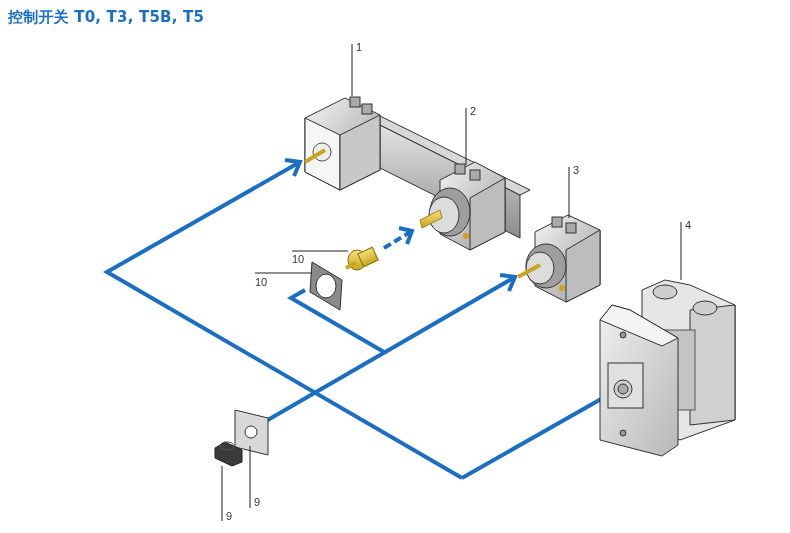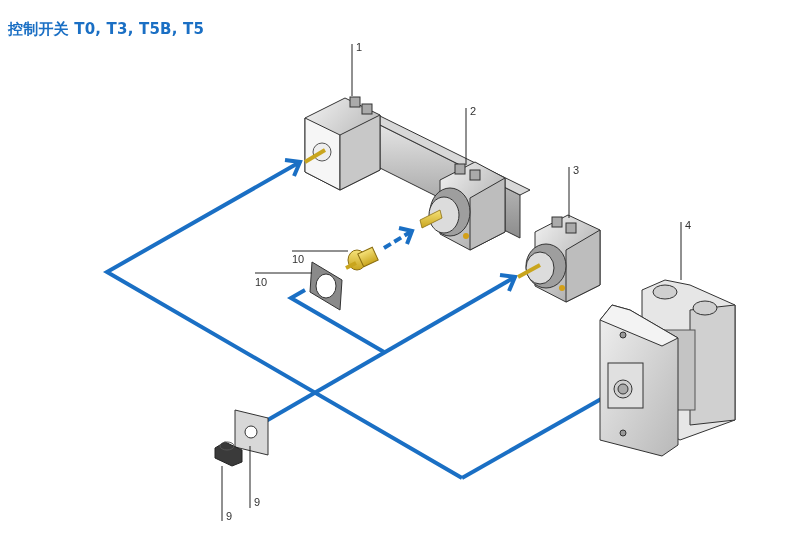--- a/index.html
+++ b/index.html
@@ -1,17 +1,17 @@
 <!DOCTYPE html>
 <html><head>
   <meta charset="utf-8">
   <style>
     html, body { margin: 0; padding: 0; background: #ffffff; }
     body { width: 790px; height: 533px; position: relative; overflow: hidden; font-family: "Liberation Sans", sans-serif; }
-    .title { position: absolute; left: 8px; top: 20px; font-size: 15px; font-weight: bold; color: #1a6fc4; font-family: "DejaVu Sans", "Liberation Sans", sans-serif; letter-spacing: 0.2px; }
+    .title { position: absolute; left: 8px; top: 8px; font-size: 15px; font-weight: bold; color: #1a6fc4; font-family: "DejaVu Sans", "Liberation Sans", sans-serif; letter-spacing: 0.2px; }
     svg.canvas { position: absolute; left: 0; top: 0; }
     .lbl { font-family: "Liberation Sans", sans-serif; font-size: 11px; fill: #333; }
   </style>
 </head>
 <body>
 
 <div class="title">控制开关 T0, T3, T5B, T5</div>
 
 <svg class="canvas" width="790" height="533" viewBox="0 0 790 533">
   <defs>

